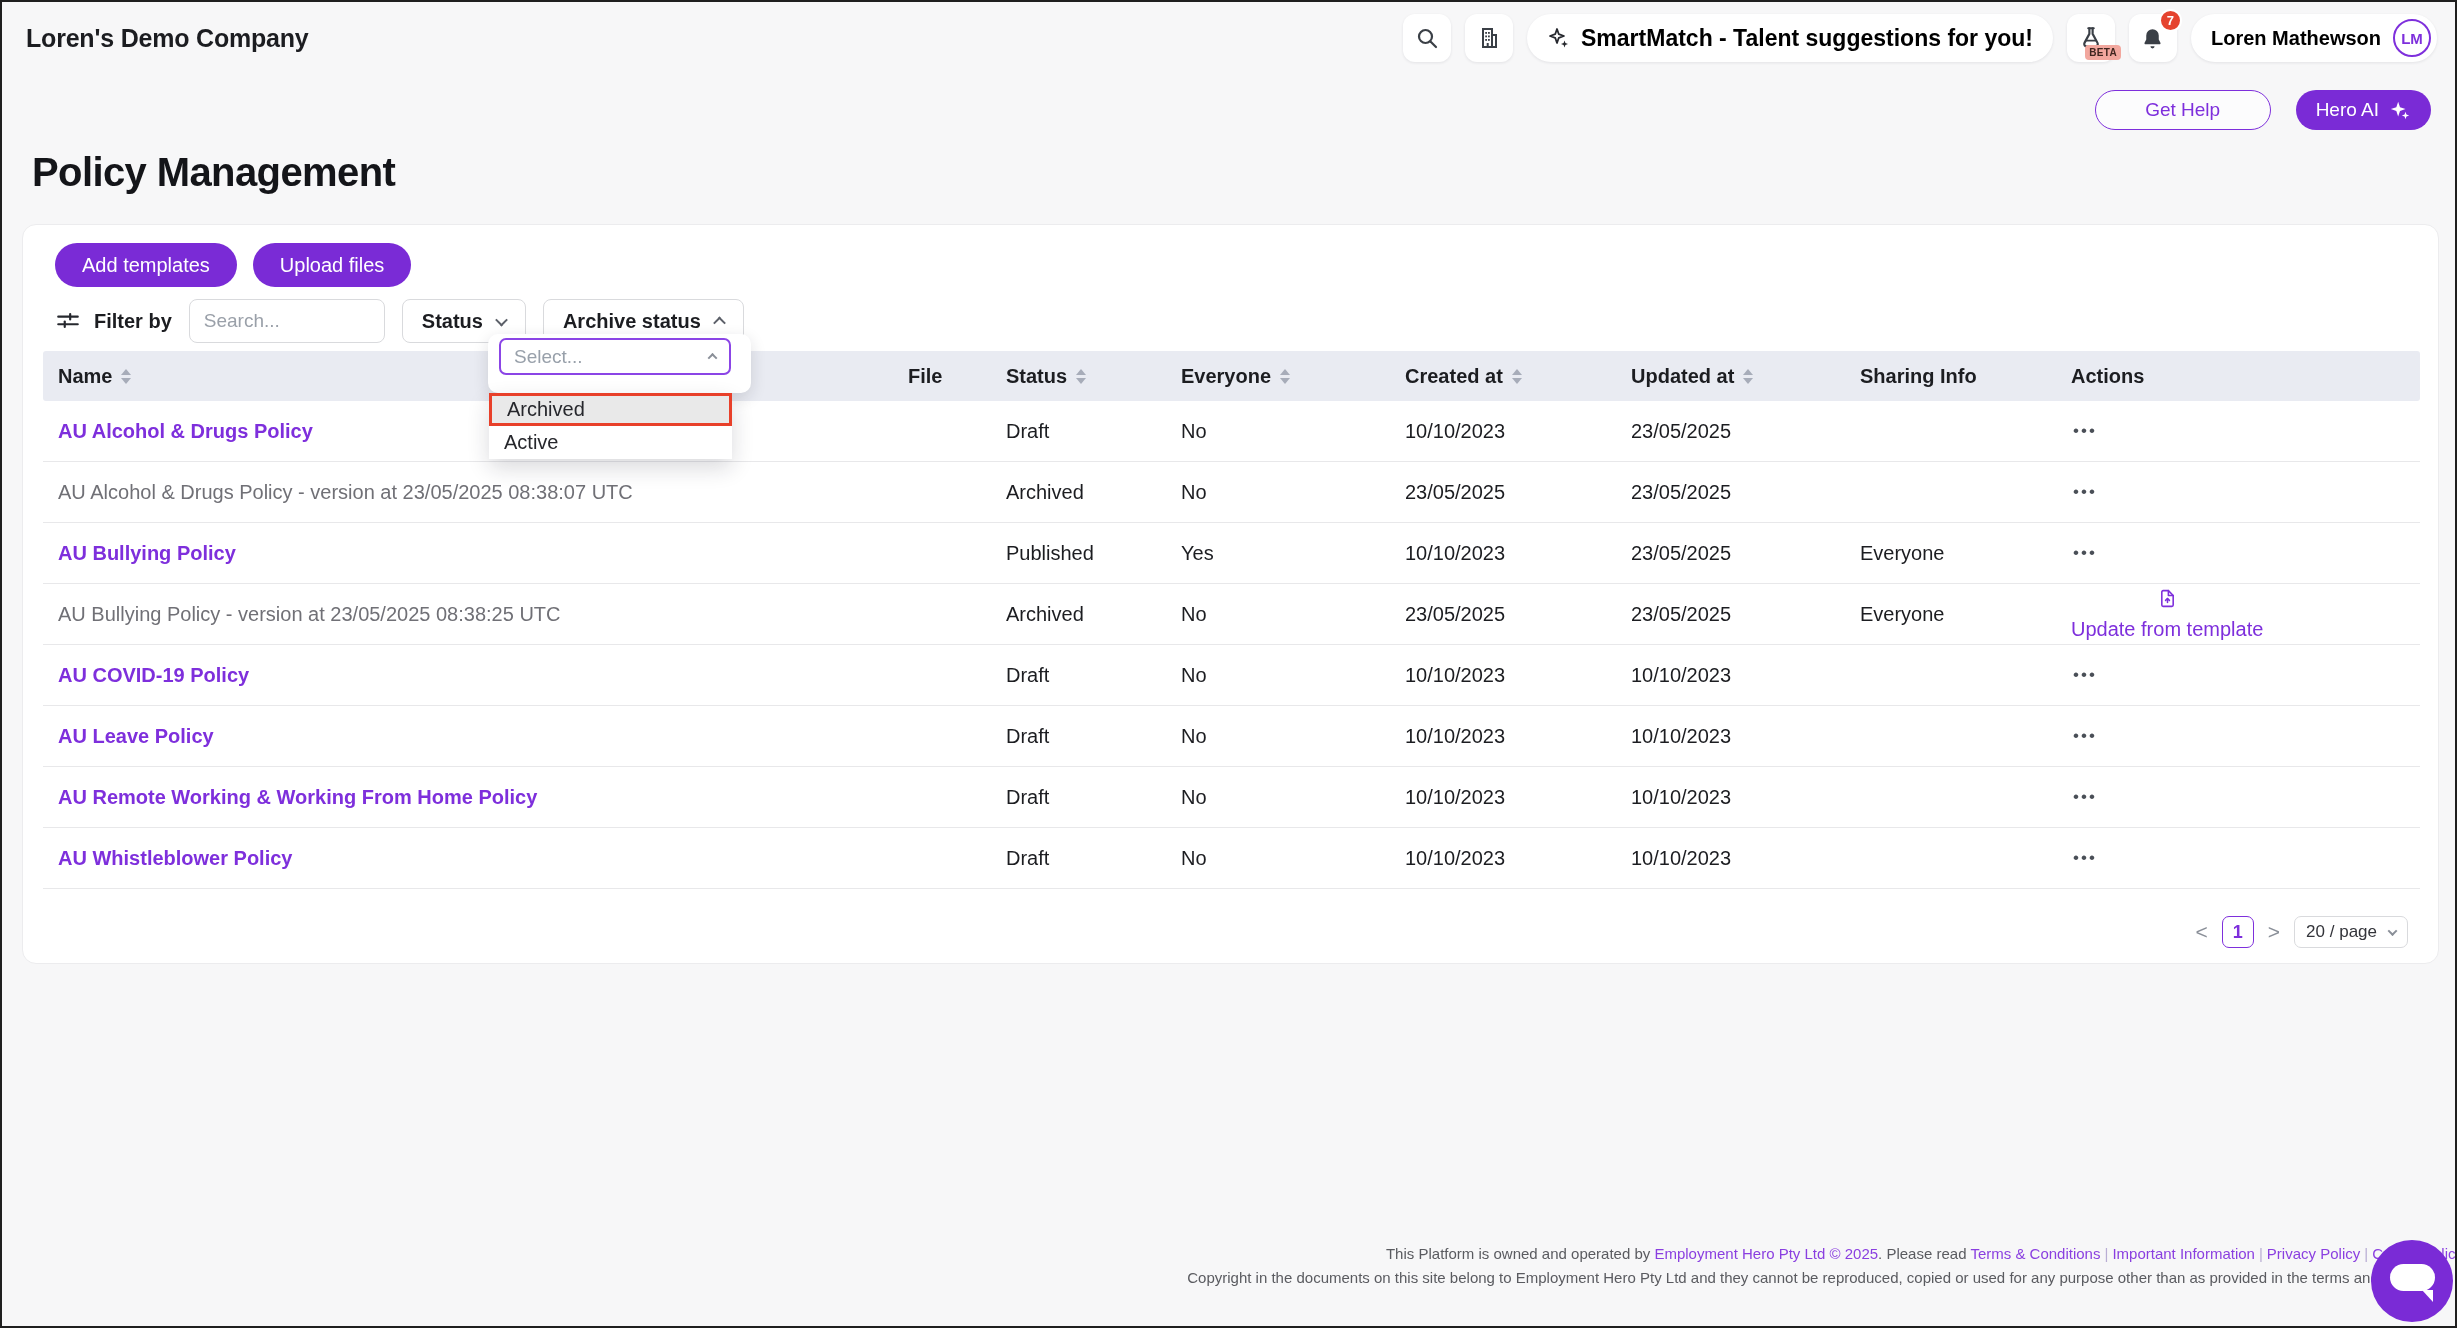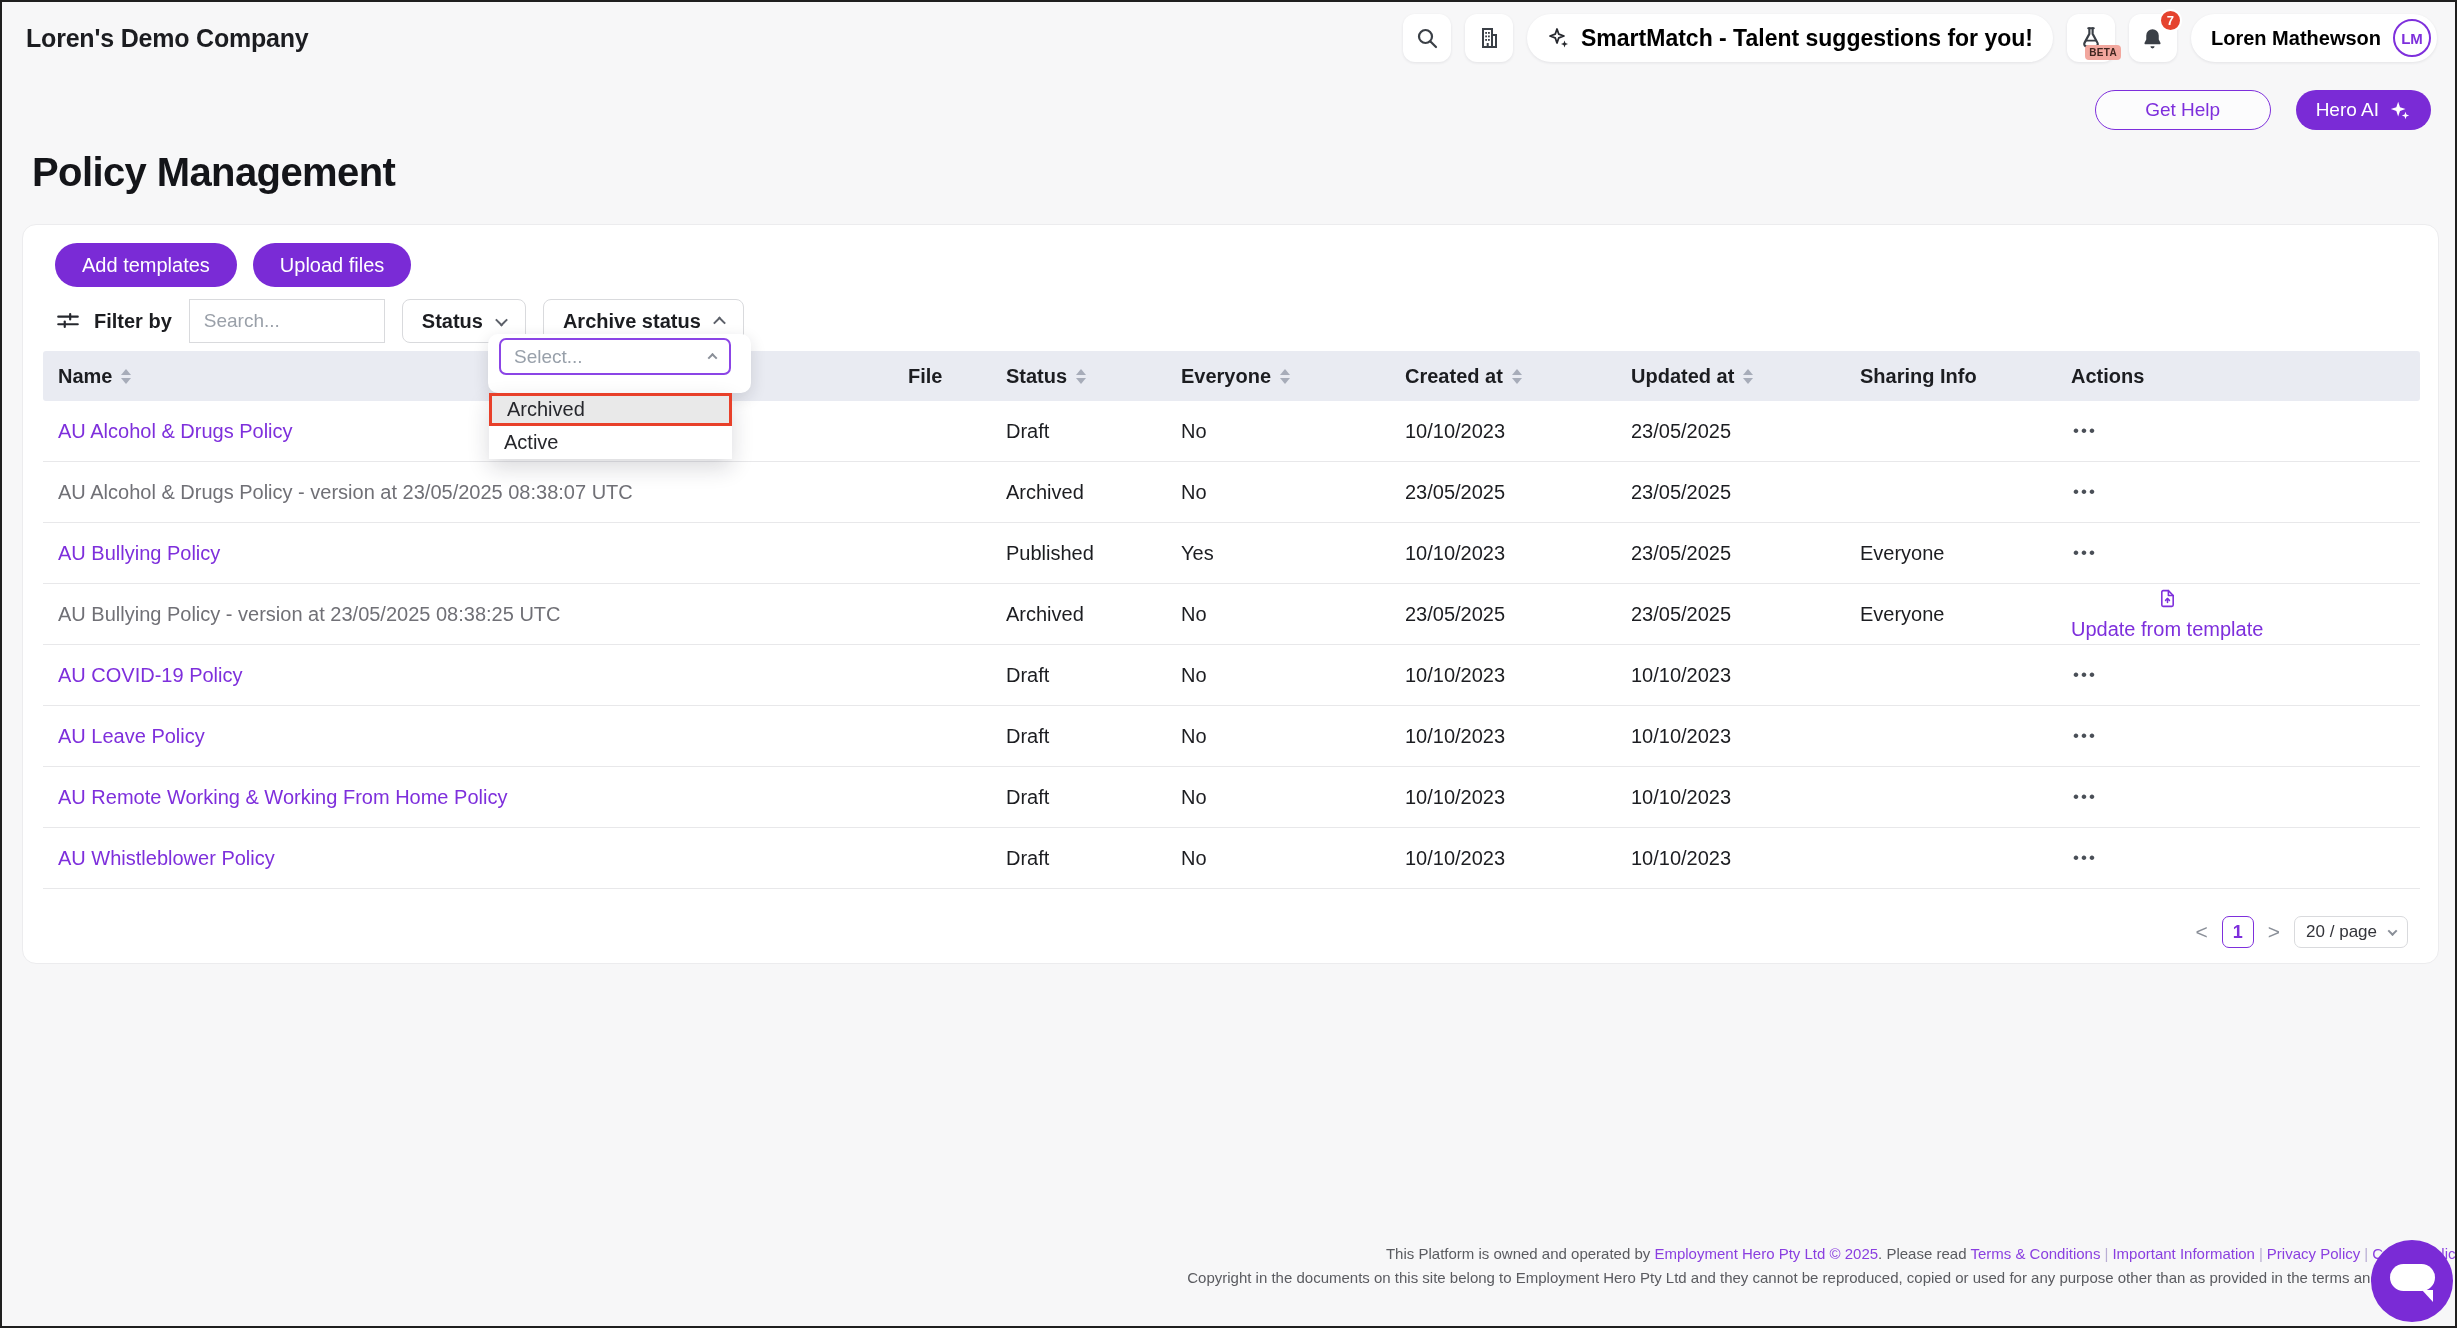--- a/index.html
+++ b/index.html
@@ -48,39 +48,39 @@
   
   .card { position: absolute; left: 20px; top: 222px; width: 2417px; height: 740px;
           background: #fff; border: 1px solid #ececee; border-radius: 14px; }
   .btn-row { position: absolute; left: 32px; top: 18px; display: flex; gap: 16px; }
   .btn-primary { height: 44px; padding: 0 27px; border: none; border-radius: 22px;
           background: #7A2BD6; color: #fff; font-size: 20px; font-family: inherit; cursor: pointer; }
 
   .filter-row { position: absolute; left: 32px; top: 74px; height: 44px; display: flex;
           align-items: center; gap: 17px; }
   .filter-label { font-size: 20px; font-weight: 700; margin-left: -4px; }
-  .search-input { width: 196px; height: 44px; border: 1px solid #d9dadd; border-radius: 0;
+  .search-input { width: 196px; height: 44px; border: 1px solid #d9dadd; border-radius: 8px;
           padding: 0 14px; font-size: 19px; font-family: inherit; color: #33343a; background: #fff; }
   .search-input::placeholder { color: #9aa0a9; }
   .filter-btn { height: 44px; border: 1px solid #d9dadd; border-radius: 8px; background: #fff;
           padding: 0 19px; font-size: 20px; font-weight: 700; font-family: inherit; display: flex;
           align-items: center; gap: 14px; cursor: pointer; color: #1c1d21; }
 
   
   .table { position: absolute; left: 20px; top: 126px; width: 2377px; }
   .thead, .trow { display: grid;
           grid-template-columns: 865px 98px 175px 224px 226px 229px 211px 1fr;
           align-items: center; }
   .thead { height: 50px; background: #E9EBF2; border-radius: 3px; font-size: 20px; font-weight: 700; }
   .th { display: flex; align-items: center; }
   .c-name { padding-left: 15px; }
   .trow { height: 61px; border-bottom: 1px solid #e8e8ea; font-size: 20px; }
   .trow:last-child { border-bottom: 1px solid #e8e8ea; }
   .cell { overflow: hidden; white-space: nowrap; }
-  .link { color: #7E2FDC; cursor: pointer; }
+  .link { color: #7E2FDC; cursor: pointer; font-weight: bold; }
   .muted { color: #707076; }
   .sort { display: inline-flex; flex-direction: column; gap: 3px; margin-left: 9px; }
   .sort i { display: block; width: 0; height: 0; border-left: 5px solid transparent; border-right: 5px solid transparent; }
   .sort .up { border-bottom: 6px solid #a7acb9; }
   .sort .down { border-top: 6px solid #a7acb9; }
   .dots { background: none; border: none; color: #4a4f57; font-size: 17px; letter-spacing: 2px;
           cursor: pointer; padding: 4px 2px; font-family: inherit; }
   .upd-link { display: inline-flex; align-items: center; gap: 9px; color: #7E2FDC; font-size: 20px; cursor: pointer; flex-direction: column; }
 
   

